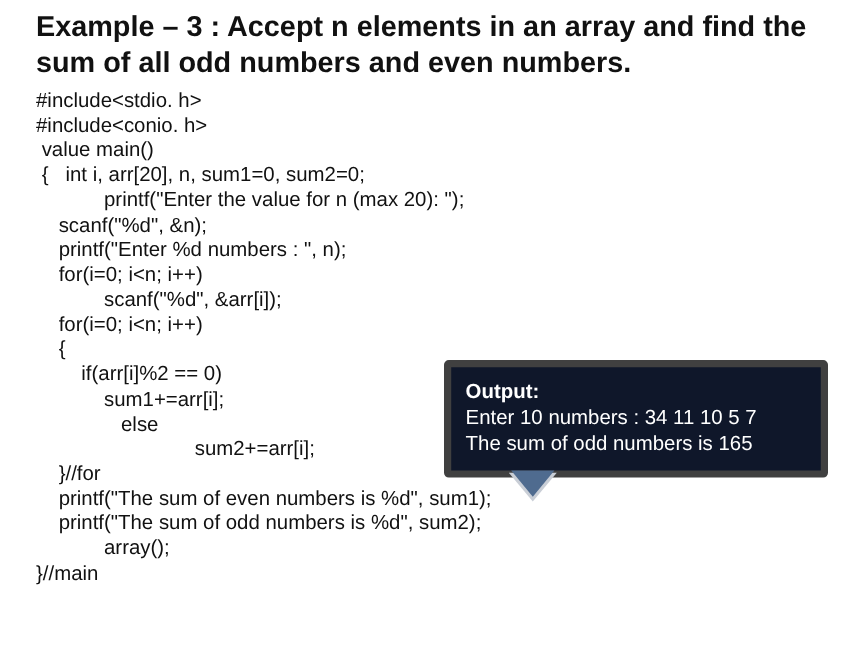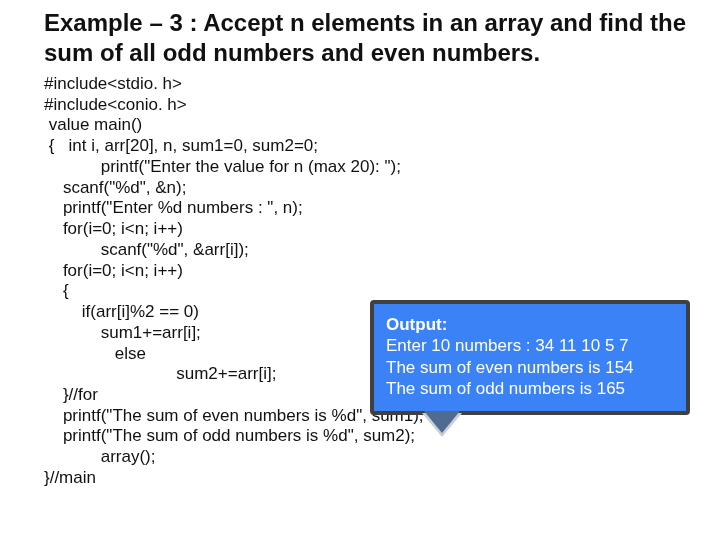--- a/index.html
+++ b/index.html
@@ -9,42 +9,42 @@
     height: 540px;
     background: #fff;
     font-family: Arial, Helvetica, sans-serif;
     overflow: hidden;
   }
   .slide {
     position: relative;
     width: 720px;
     height: 540px;
     box-sizing: border-box;
-    padding: 8px 30px 0 44px;
+    padding: 8px 30px 0 30px;
   }
   .title {
     font-size: 24px;
     line-height: 1.25;
     color: #111;
     margin: 0 0 6px 0;
   }
   .code {
     font-size: 17px;
     line-height: 1.22;
     color: #111;
     white-space: pre;
     font-family: Arial, Helvetica, sans-serif;
   }
   .output-box {
     position: absolute;
     left: 370px;
     top: 300px;
     width: 320px;
-    background: #3b82f6;
-    border: 4px solid #404040;
+    background: #0f172a;
+    border: 6px solid #404040;
     border-radius: 4px;
     color: #fff;
     font-size: 17px;
     line-height: 1.25;
     padding: 10px 12px 12px 12px;
     box-sizing: border-box;
   }
   .output-box .tail {
     position: absolute;
     left: 50px;
@@ -90,16 +90,15 @@
 <span>    printf("The sum of even numbers is %d", sum1);</span>
 <span>    printf("The sum of odd numbers is %d", sum2);</span>
 <span>            array();</span>
 <span>}//main</span></div>
 
   <div class="output-box">
     <div class="tail-border"></div>
     <div class="tail"></div>
     <div><span class="out-label">Output:</span></div>
     <div>Enter 10 numbers : 34 11 10 5 7</div>
-    <div>The sum of even numbers is 154</div>
     <div>The sum of odd numbers is 165</div>
   </div>
 </div>
 
 </body></html>

